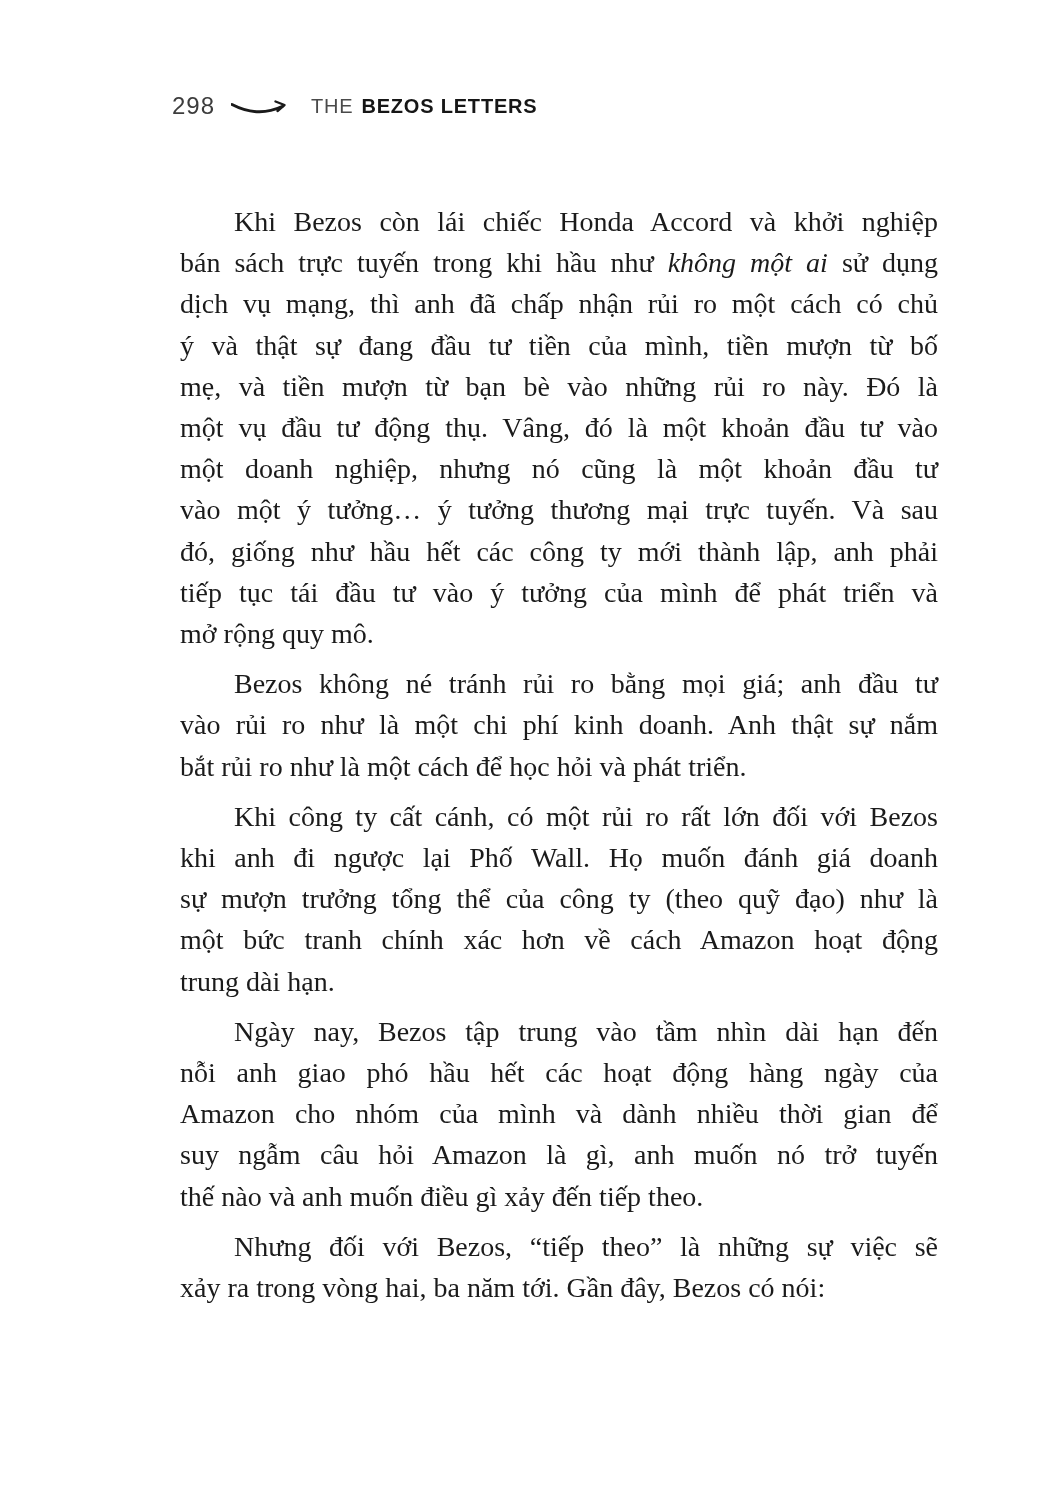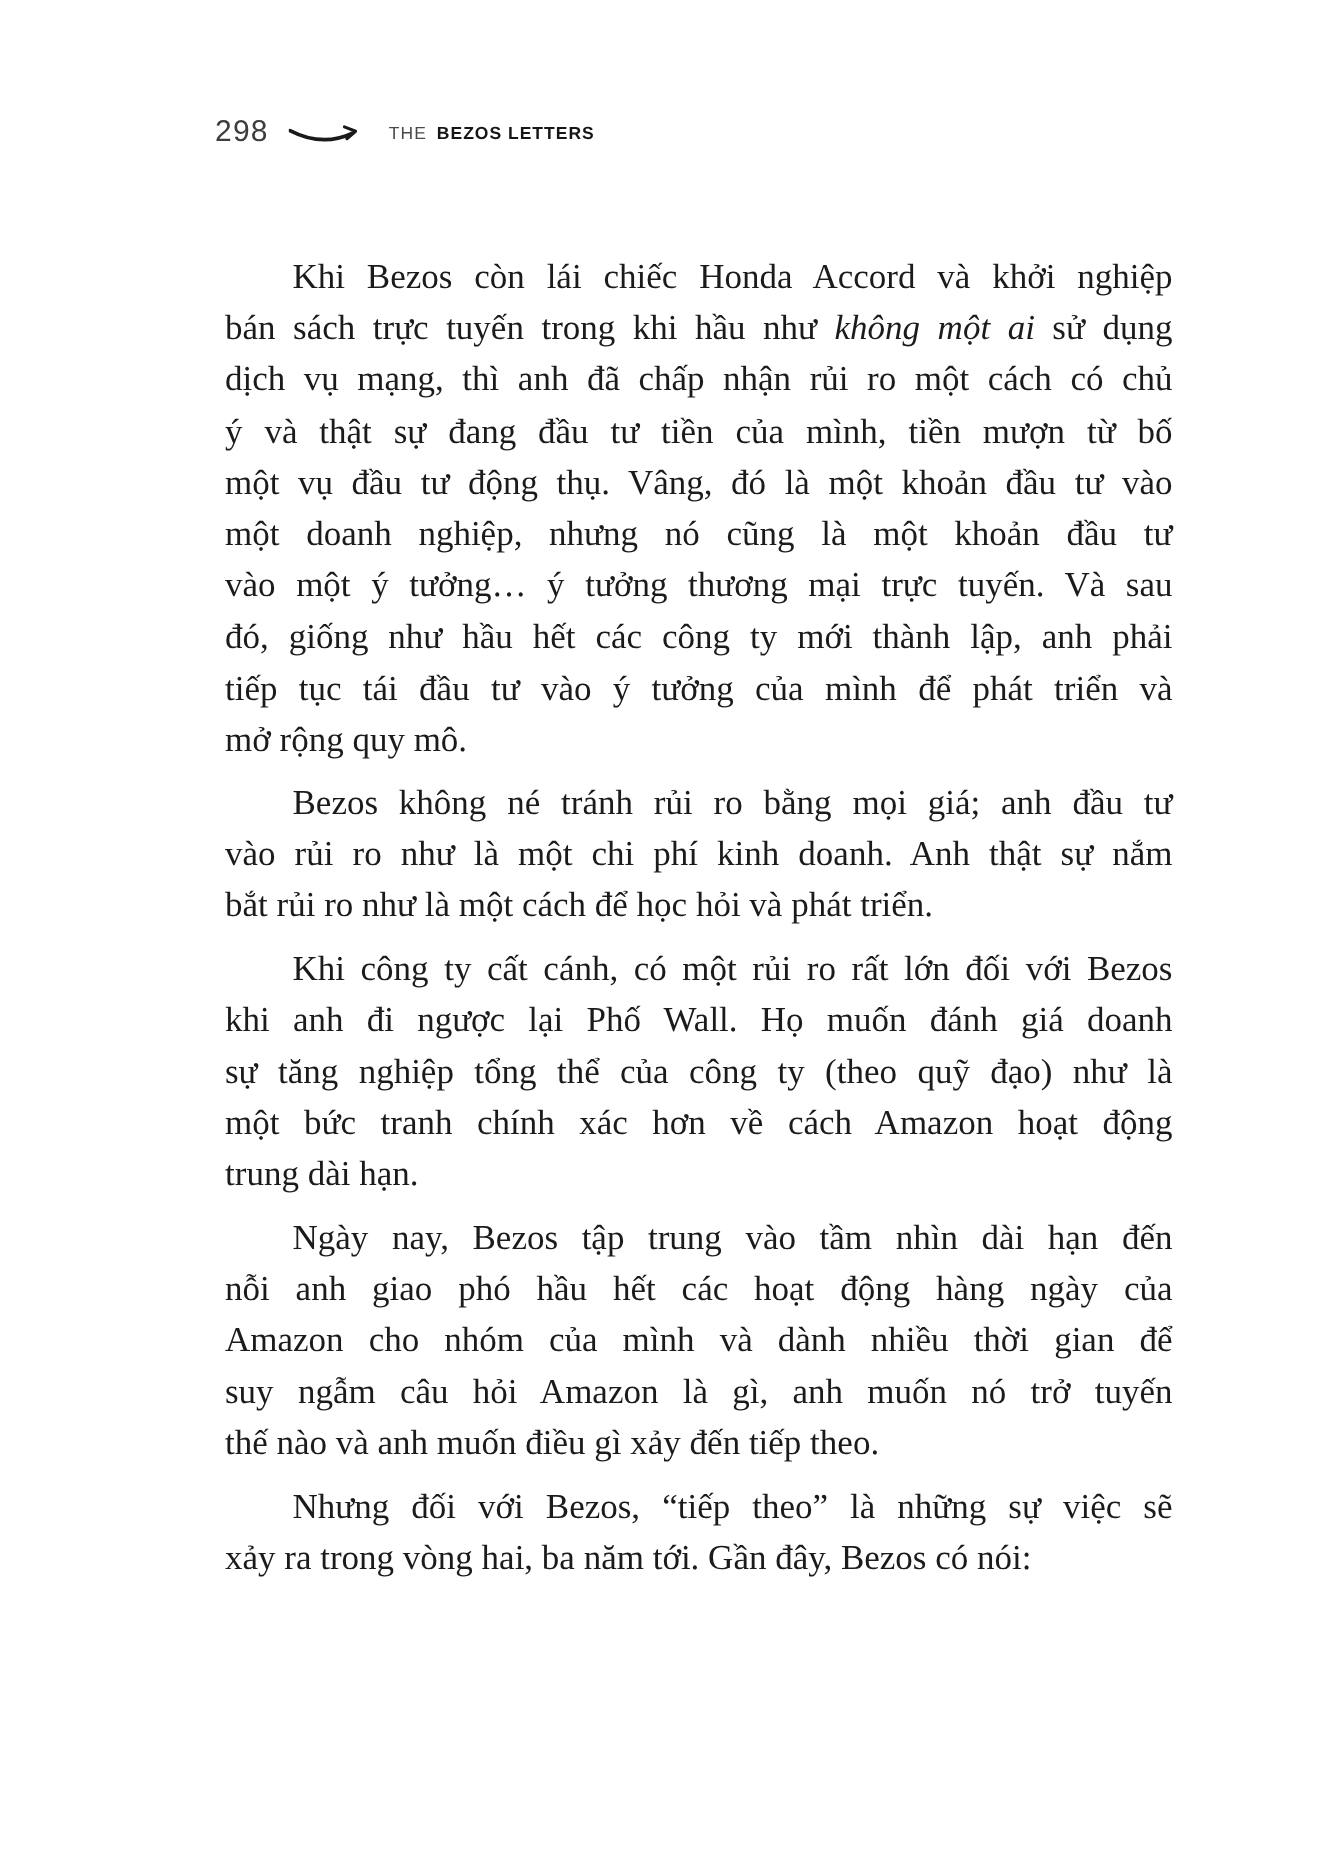--- a/index.html
+++ b/index.html
@@ -14,21 +14,21 @@
     position:absolute; left:172px; top:92px;
     display:flex; align-items:center;
     font-family:"Liberation Sans", sans-serif;
     user-select:none;
   }
   .page-number {
     font-size:24px; font-weight:400; color:#3d3d3d;
     letter-spacing:1px;
   }
   .smile { margin:6px 18px 0 16px; display:block; }
-  .book-title { font-size:14px; letter-spacing:0.8px; white-space:nowrap; }
+  .book-title { font-size:20px; letter-spacing:0.8px; white-space:nowrap; }
   .title-regular { font-weight:400; color:#4a4a4a; margin-right:8px; }
   .title-bold { font-weight:700; color:#161616; }
   
   .body {
     position:absolute; left:180px; top:201px; width:758px;
     font-family:"Liberation Serif", serif;
     font-size:28px; line-height:41.2px;
     color:#1b1b1b;
   }
   .para { margin:0 0 9px 0; }
@@ -52,36 +52,37 @@
       <span class="title-regular">THE</span><span class="title-bold">BEZOS LETTERS</span>
     </span>
   </div>
 
   <div class="body">
       <div class="para">
         <div class="line first">Khi Bezos còn lái chiếc Honda Accord và khởi nghiệp</div>
         <div class="line">bán sách trực tuyến trong khi hầu như <em>không một ai</em> sử dụng</div>
         <div class="line">dịch vụ mạng, thì anh đã chấp nhận rủi ro một cách có chủ</div>
         <div class="line">ý và thật sự đang đầu tư tiền của mình, tiền mượn từ bố</div>
+        <div class="line">mẹ, và tiền mượn từ bạn bè vào những rủi ro này. Đó là</div>
         <div class="line">một vụ đầu tư động thụ. Vâng, đó là một khoản đầu tư vào</div>
         <div class="line">một doanh nghiệp, nhưng nó cũng là một khoản đầu tư</div>
         <div class="line">vào một ý tưởng… ý tưởng thương mại trực tuyến. Và sau</div>
         <div class="line">đó, giống như hầu hết các công ty mới thành lập, anh phải</div>
         <div class="line">tiếp tục tái đầu tư vào ý tưởng của mình để phát triển và</div>
         <div class="line last">mở rộng quy mô.</div>
       </div>
       <div class="para">
         <div class="line first">Bezos không né tránh rủi ro bằng mọi giá; anh đầu tư</div>
         <div class="line">vào rủi ro như là một chi phí kinh doanh. Anh thật sự nắm</div>
         <div class="line last">bắt rủi ro như là một cách để học hỏi và phát triển.</div>
       </div>
       <div class="para">
         <div class="line first">Khi công ty cất cánh, có một rủi ro rất lớn đối với Bezos</div>
         <div class="line">khi anh đi ngược lại Phố Wall. Họ muốn đánh giá doanh</div>
-        <div class="line">sự tăng nghiệp tổng thể của công ty (theo quỹ đạo) như là</div>
+        <div class="line">sự mượn trưởng tổng thể của công ty (theo quỹ đạo) như là</div>
         <div class="line">một bức tranh chính xác hơn về cách Amazon hoạt động</div>
         <div class="line last">trung dài hạn.</div>
       </div>
       <div class="para">
         <div class="line first">Ngày nay, Bezos tập trung vào tầm nhìn dài hạn đến</div>
         <div class="line">nỗi anh giao phó hầu hết các hoạt động hàng ngày của</div>
         <div class="line">Amazon cho nhóm của mình và dành nhiều thời gian để</div>
         <div class="line">suy ngẫm câu hỏi Amazon là gì, anh muốn nó trở tuyến</div>
         <div class="line last">thế nào và anh muốn điều gì xảy đến tiếp theo.</div>
       </div>

